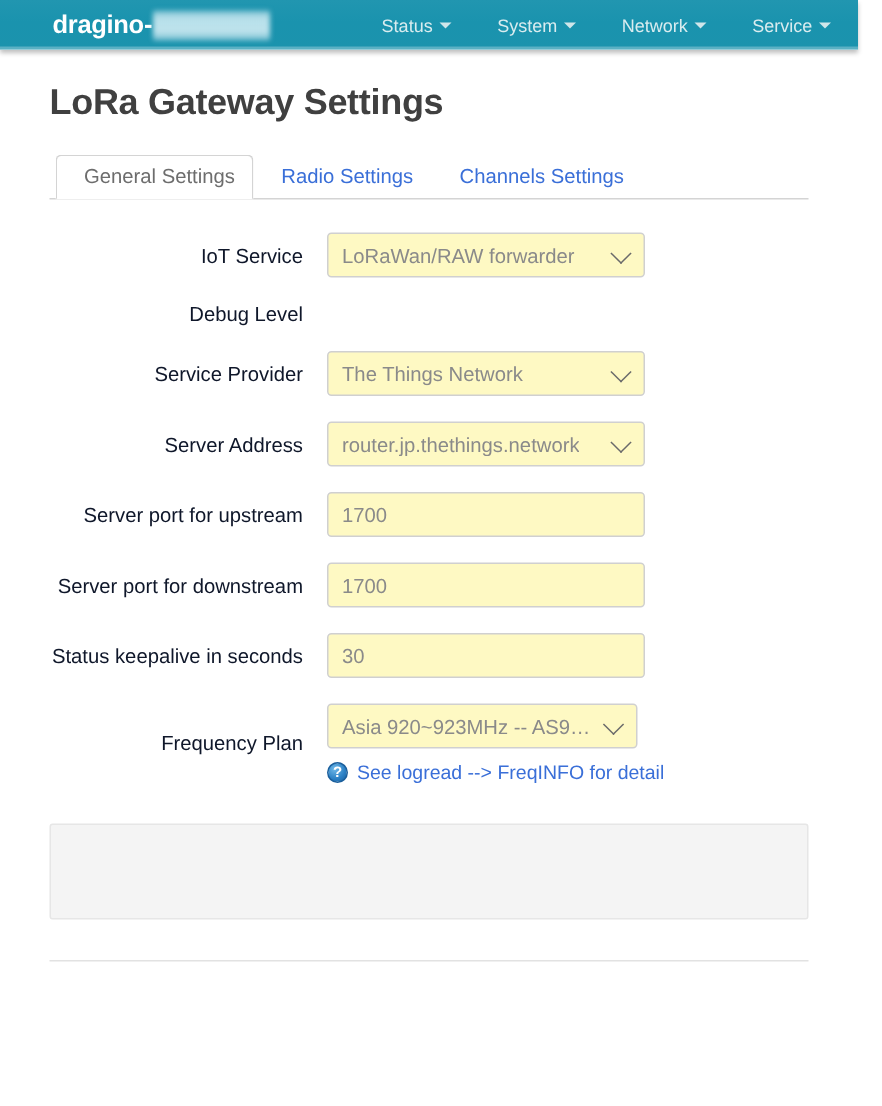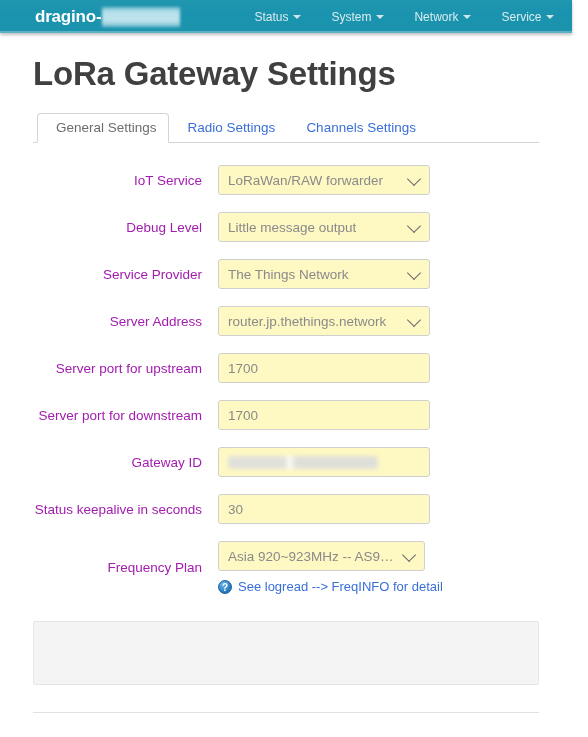--- a/index.html
+++ b/index.html
@@ -86,21 +86,21 @@
   }
 
   
   .content {
     width: 572px;
     box-sizing: border-box;
     padding: 0 33px;
   }
   .page-title {
     margin: 22px 0 0 0;
-    font-size: 33px;
+    font-size: 24px;
     font-weight: bold;
     color: #404040;
     letter-spacing: -0.2px;
   }
   .page-subtitle {
     margin: 7px 0 0 0;
     font-size: 13.5px;
     color: #555555;
   }
 
@@ -138,21 +138,21 @@
   .frow {
     display: flex;
     align-items: center;
     margin-bottom: 17px;
   }
   .flabel {
     width: 185px;
     text-align: right;
     padding-right: 16px;
     font-size: 13.5px;
-    color: #a21caf;
+    color: #0f172a;
     box-sizing: border-box;
     white-space: nowrap;
   }
   .fcontrol {
     flex: 1;
     position: relative;
   }
   .ctrl {
     width: 212px;
     height: 30px;
@@ -289,26 +289,20 @@
       <div class="fcontrol">
         <div class="ctrl select">
           <span class="val">LoRaWan/RAW forwarder</span>
           <span class="chev"></span>
         </div>
       </div>
     </div>
 
     <div class="frow">
       <div class="flabel">Debug Level</div>
-      <div class="fcontrol">
-        <div class="ctrl select">
-          <span class="val">Little message output</span>
-          <span class="chev"></span>
-        </div>
-      </div>
     </div>
 
     <div class="frow">
       <div class="flabel">Service Provider</div>
       <div class="fcontrol">
         <div class="ctrl select">
           <span class="val">The Things Network</span>
           <span class="chev"></span>
         </div>
       </div>
@@ -335,28 +329,20 @@
 
     <div class="frow">
       <div class="flabel">Server port for downstream</div>
       <div class="fcontrol">
         <div class="ctrl">
           <span class="val">1700</span>
         </div>
       </div>
     </div>
 
-    <div class="frow">
-      <div class="flabel">Gateway ID</div>
-      <div class="fcontrol">
-        <div class="ctrl">
-          <span class="redacted-field"></span>
-        </div>
-      </div>
-    </div>
 
     <div class="frow">
       <div class="flabel">Status keepalive in seconds</div>
       <div class="fcontrol">
         <div class="ctrl">
           <span class="val">30</span>
         </div>
       </div>
     </div>
 

